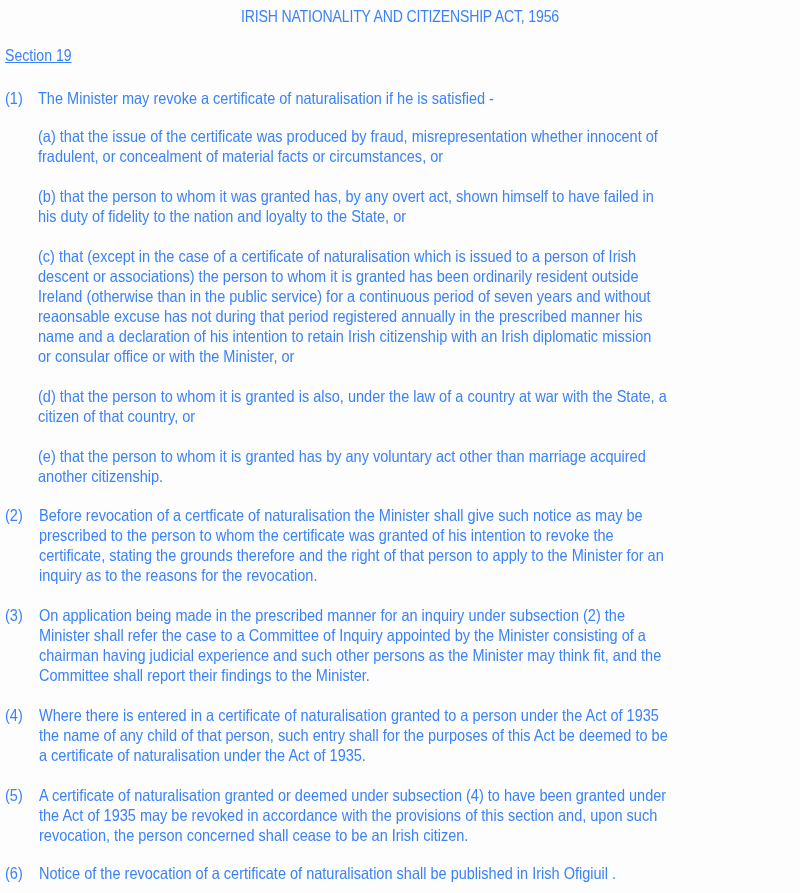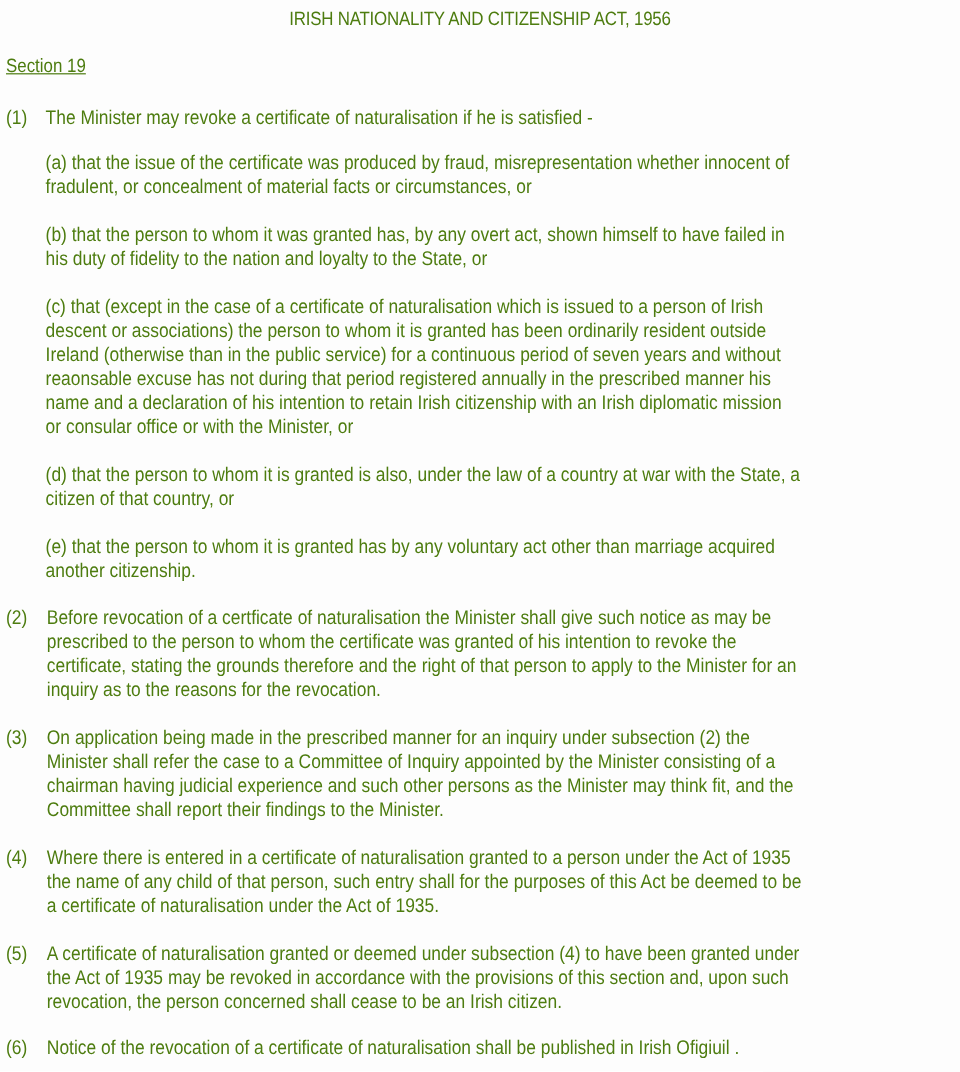--- a/index.html
+++ b/index.html
@@ -1,21 +1,21 @@
 <!DOCTYPE html>
 <html><head>
 <meta charset="utf-8">
 <style>
   html, body { margin: 0; padding: 0; background: #ffffff; }
   body { width: 800px; height: 893px; overflow: hidden; position: relative; }
   .page {
     position: absolute; left: 0; top: 0; width: 800px; height: 893px;
     background: #fdfdfd;
     font-family: "Liberation Sans", sans-serif;
-    color: #4d7c0f;
+    color: #3b82f6;
   }
   .title {
     position: absolute; top: 8px; left: 0; width: 800px; text-align: center;
     font-size: 16px; letter-spacing: -0.2px;
     transform: scaleX(0.88); transform-origin: center top;
   }
   .section {
     position: absolute; top: 47px; left: 5px;
     font-size: 16px; text-decoration: underline;
     transform: scaleX(0.88); transform-origin: left top;

